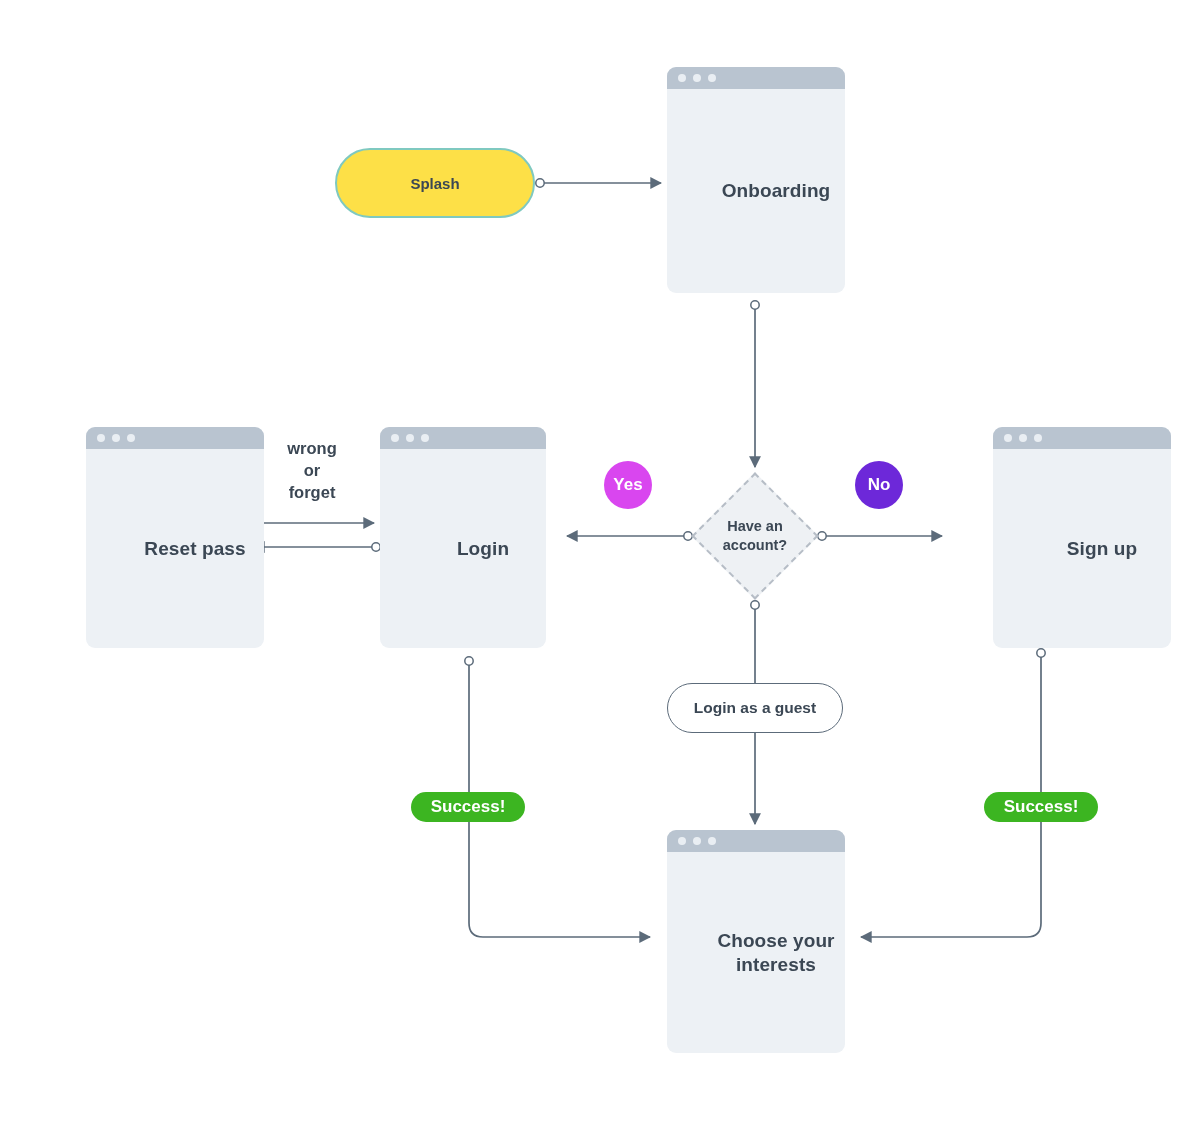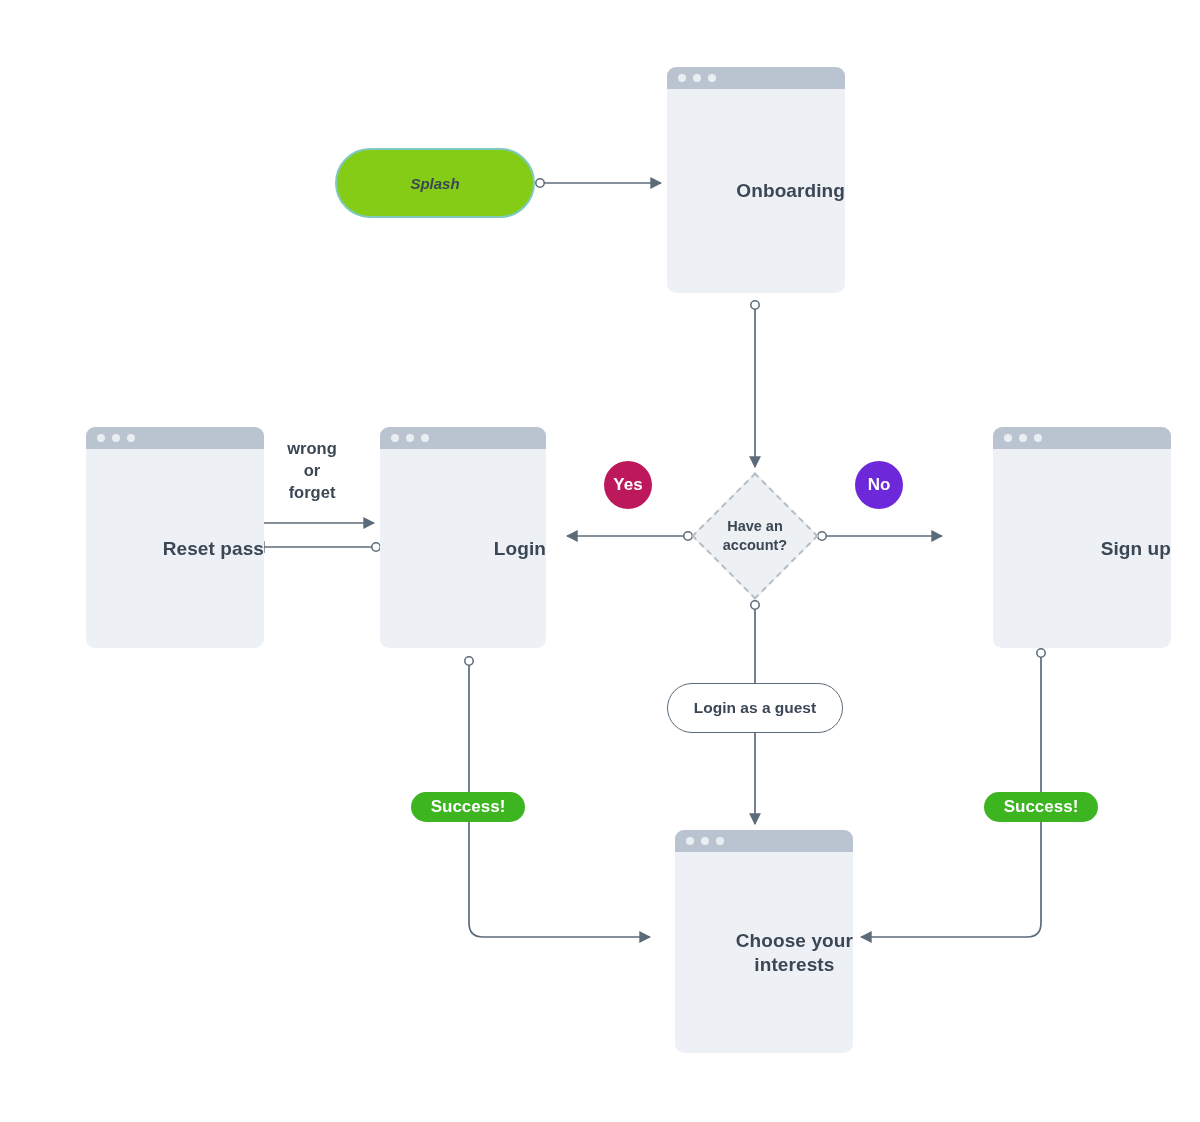--- a/index.html
+++ b/index.html
@@ -47,43 +47,42 @@
   .dot {
     width: 8px;
     height: 8px;
     border-radius: 50%;
     background: #e9eef3;
   }
   .win-body {
     height: calc(100% - 22px);
     display: flex;
     align-items: center;
-    justify-content: flex-end;
+    justify-content: center;
     padding-left: 40px;
   }
   .win-label {
     color: #3b4754;
     font-size: 19px;
     font-weight: bold;
     text-align: center;
     line-height: 1.25;
     letter-spacing: .1px;
   }
 
   
   .pill-splash {
     position: absolute;
-    background: #84cc16;
+    background: #fde047;
     border: 2px solid #7fc9c0;
     border-radius: 40px;
     box-sizing: border-box;
     display: flex;
     align-items: center;
     justify-content: center;
-    font-style: italic;
   }
   .pill-splash span {
     color: #3b4754;
     font-size: 15px;
     font-weight: bold;
   }
 
   
   .pill-guest {
     position: absolute;
@@ -271,21 +270,21 @@
     <div class="win-bar">
       <span class="dot"></span>
       <span class="dot"></span>
       <span class="dot"></span>
     </div>
     <div class="win-body">
       <div class="win-label">Sign up</div>
     </div>
   </div>
 
-  <div class="win" style="left:667px; top:830px; width:178px; height:223px;margin-left:8px;">
+  <div class="win" style="left:667px; top:830px; width:178px; height:223px;">
     <div class="win-bar">
       <span class="dot"></span>
       <span class="dot"></span>
       <span class="dot"></span>
     </div>
     <div class="win-body">
       <div class="win-label">
         <div>Choose your</div>
         <div>interests</div>
       </div>
@@ -299,21 +298,21 @@
         <div>Have an</div>
         <div>account?</div>
       </div>
     </div>
   </div>
 
   <div class="pill-guest" style="left:667px; top:683px; width:176px; height:50px;">
     <span>Login as a guest</span>
   </div>
 
-  <div class="badge-circle" style="left:604px; top:461px; width:48px; height:48px; background:#be185d;">
+  <div class="badge-circle" style="left:604px; top:461px; width:48px; height:48px; background:#d946ef;">
     <span>Yes</span>
   </div>
 
   <div class="badge-circle" style="left:855px; top:461px; width:48px; height:48px; background:#6d28d9;">
     <span>No</span>
   </div>
 
   <div class="badge-pill" style="left:411px; top:792px; width:114px; height:30px; background:#3cb521;">
     <span>Success!</span>
   </div>

